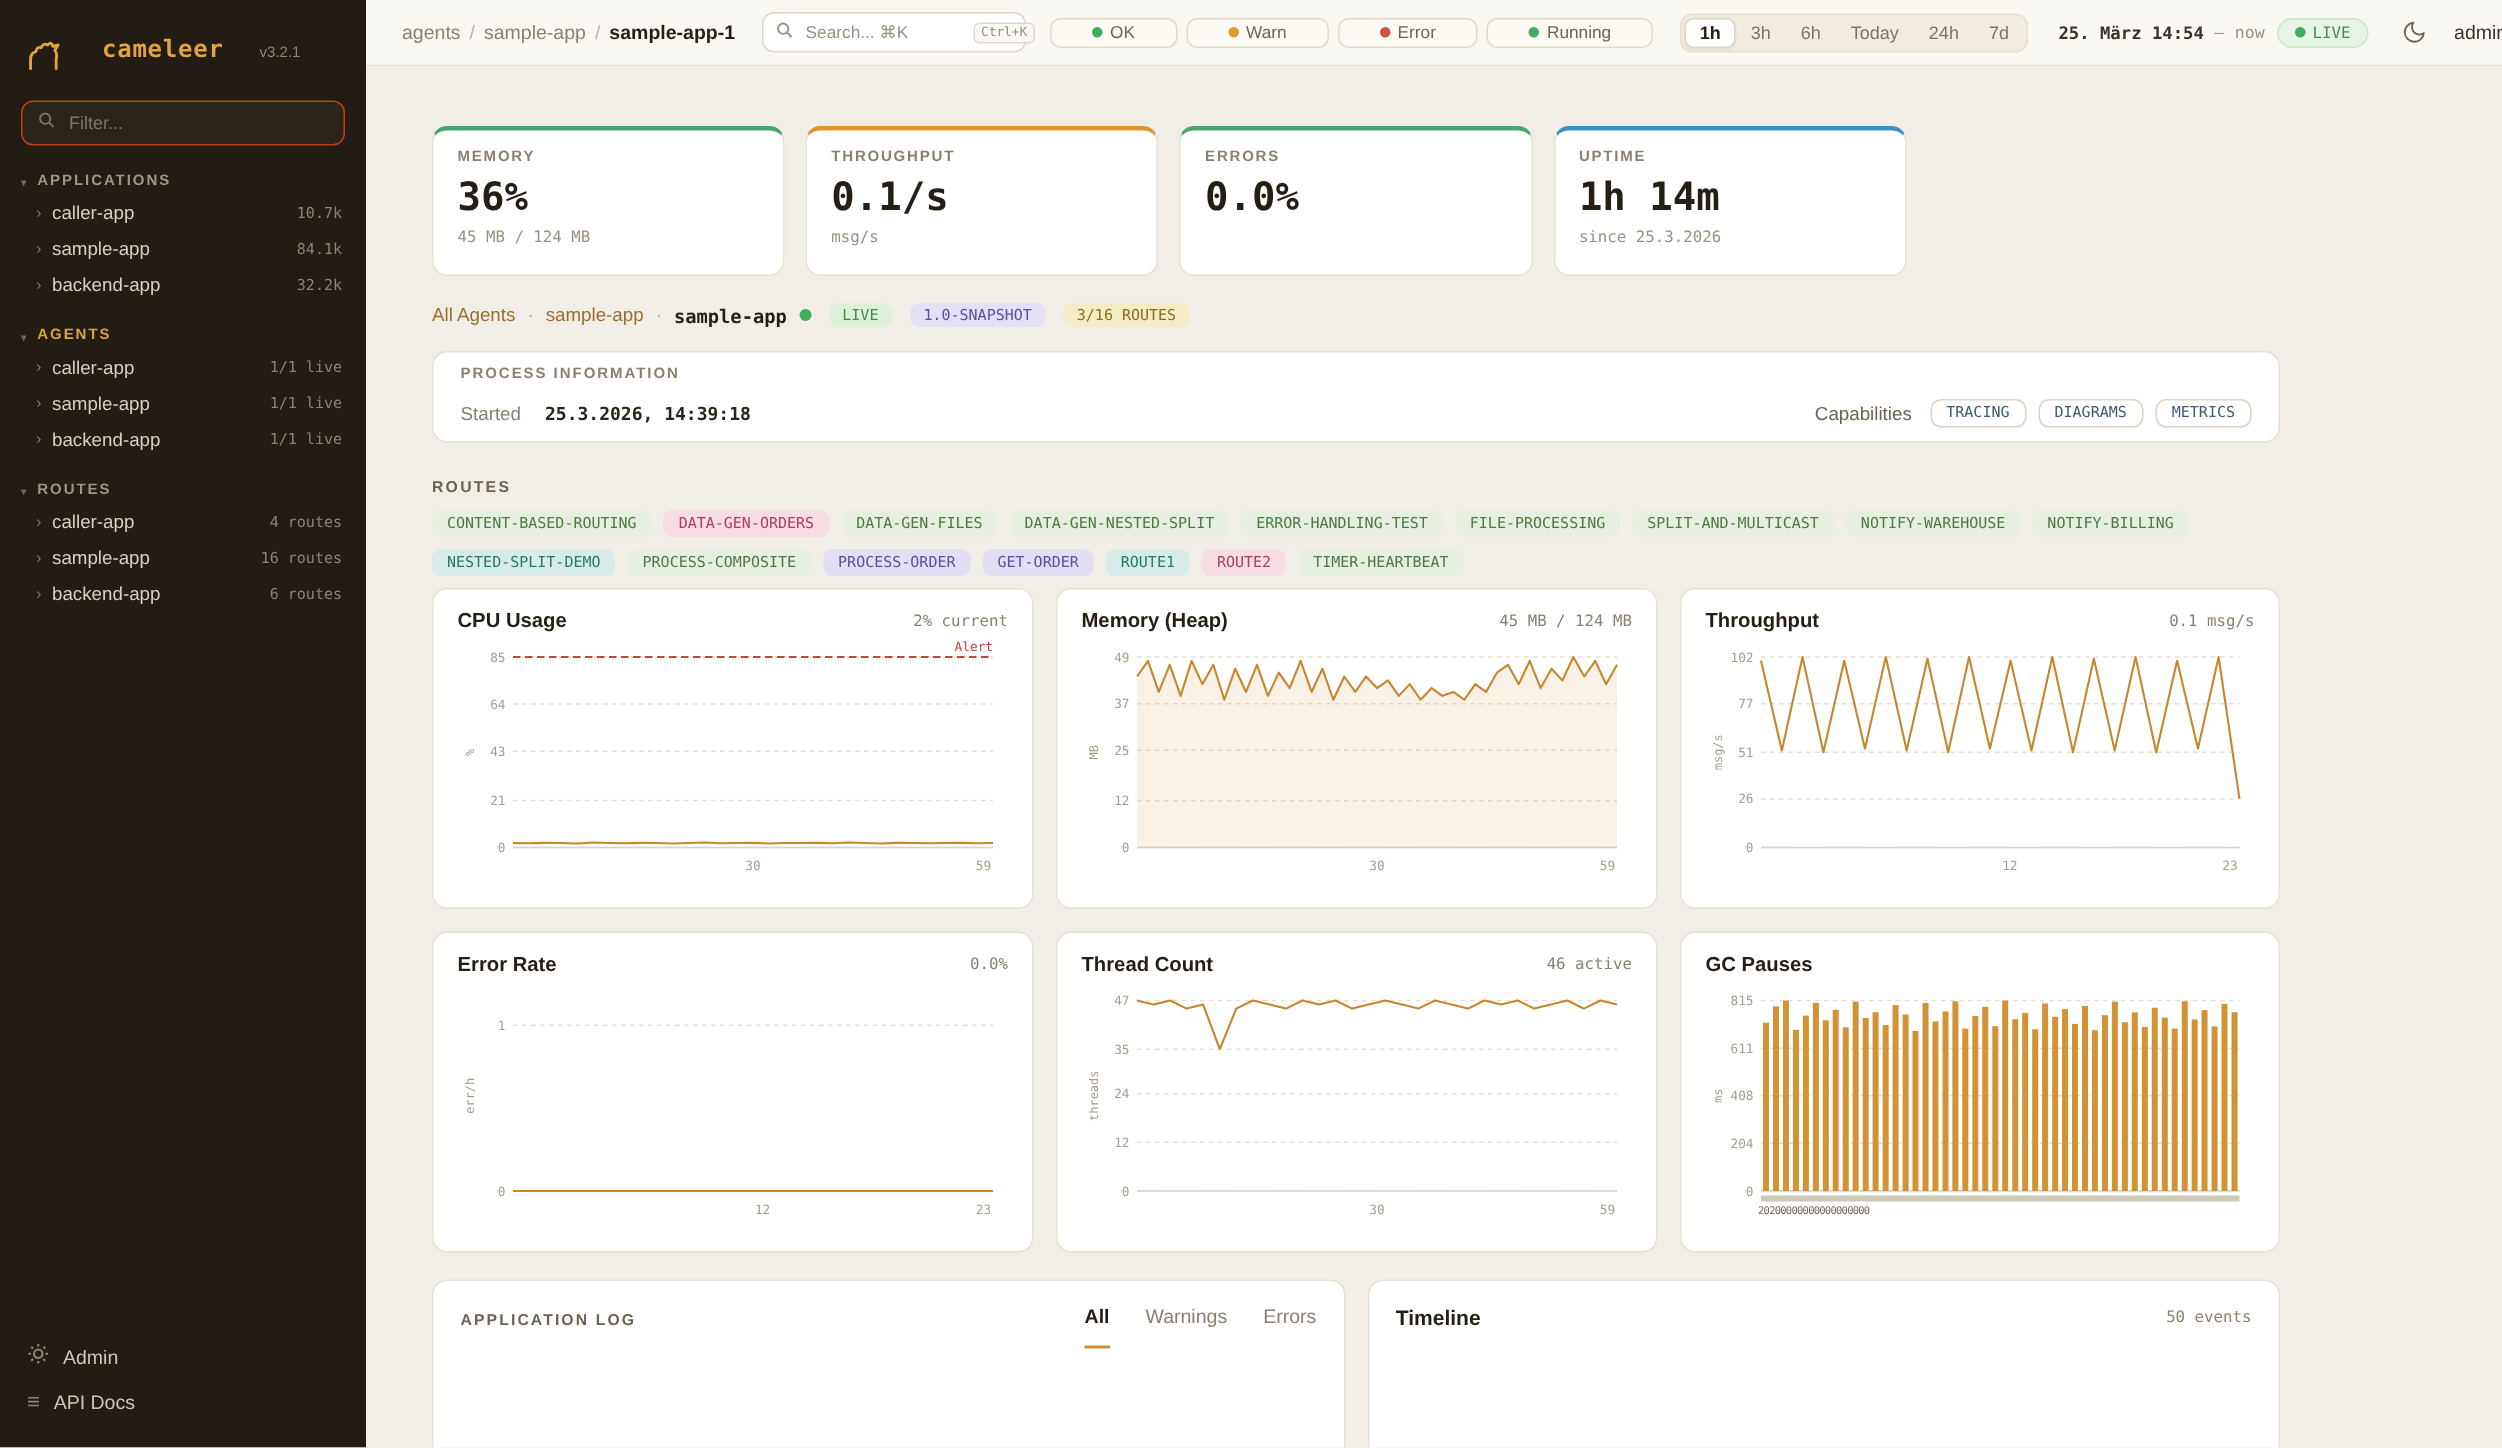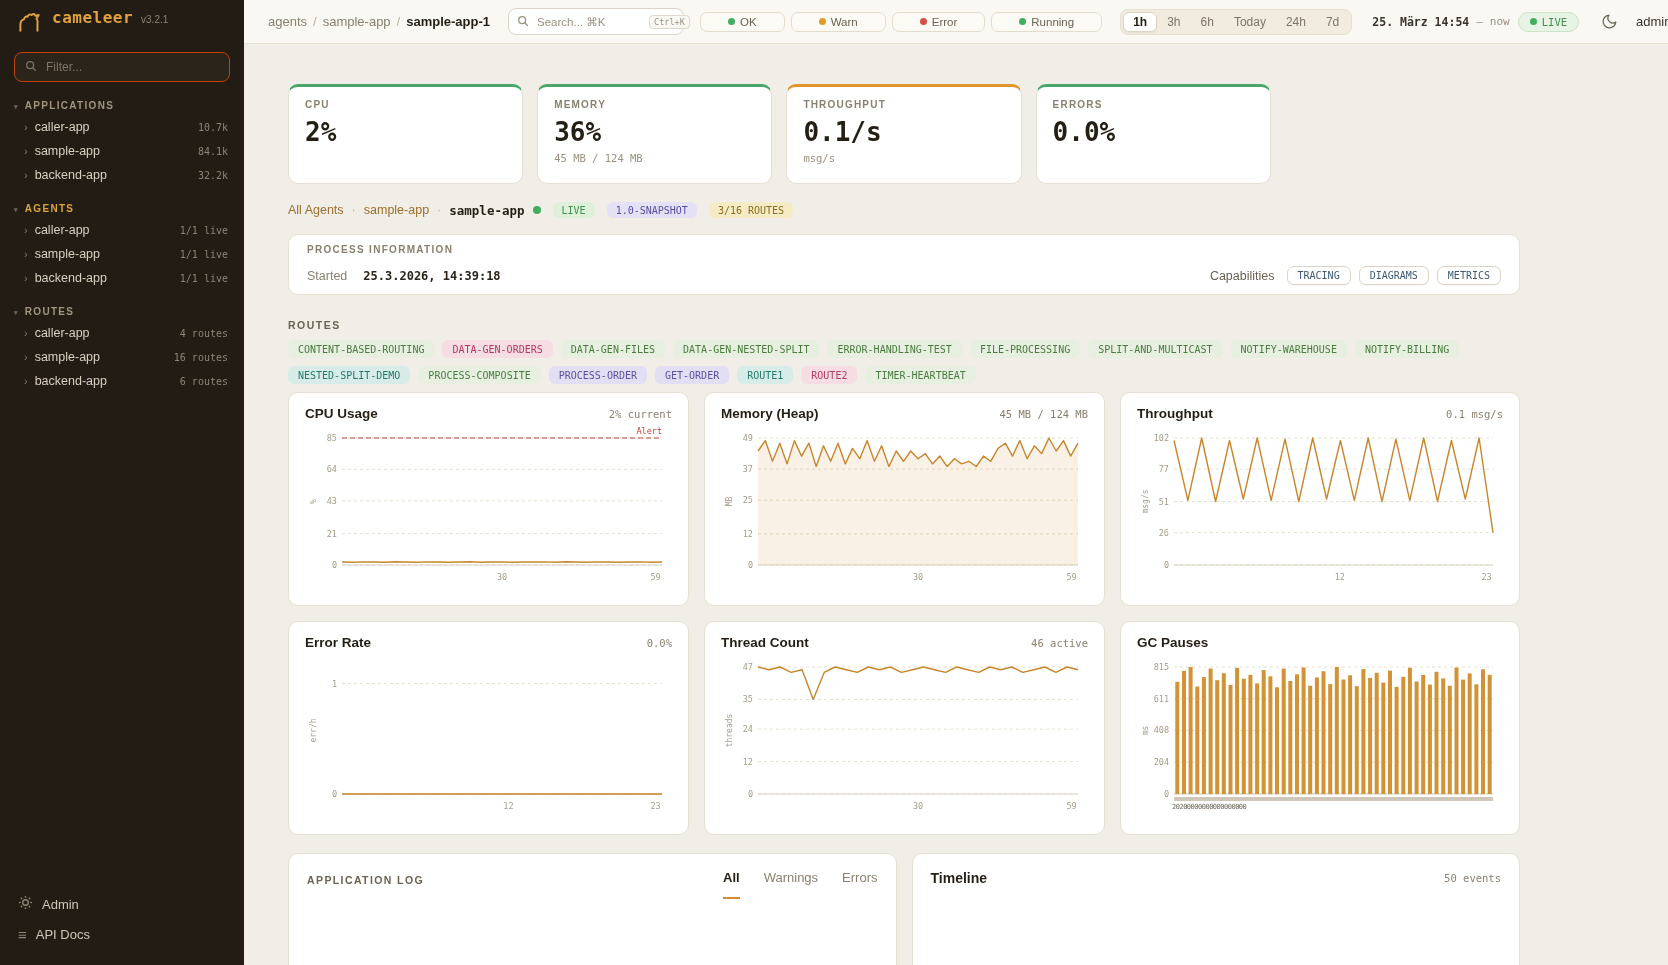--- a/index.html
+++ b/index.html
@@ -1,20 +1,20 @@
 <!DOCTYPE html>
 <html><head>
 <meta charset="utf-8">
 <style>
   html,body{margin:0;padding:0}
   body{width:1668px;height:965px;overflow:hidden;background:#f1eee7;font-family:"Liberation Sans",sans-serif;position:relative}
 
   
   .sidebar{position:absolute;left:0;top:0;width:244px;height:965px;background:#221c14;display:flex;flex-direction:column;box-sizing:border-box;z-index:2}
-  .logo-row{display:flex;align-items:baseline;gap:8px;padding:8px 16px 8px;cursor:pointer}
+  .logo-row{display:flex;align-items:baseline;gap:24px;padding:23px 16px 8px;cursor:pointer}
   .logo-icon{align-self:center;display:flex}
   .logo-text{font-family:"DejaVu Sans Mono",monospace;font-weight:700;font-size:16px;color:#e2a23c;letter-spacing:.5px}
   .logo-ver{font-size:10px;color:#8d8474}
   .filter-box{margin:8px 14px 2px;display:flex;align-items:center;gap:7px;background:#2b241b;border:1px solid #c2410c;border-radius:8px;height:30px;padding:0 10px;box-sizing:border-box}
   .filter-box input{background:transparent;border:0;outline:0;color:#d9d0c2;font-size:12px;width:100%;font-family:inherit}
   .filter-box input::placeholder{color:#7d7466}
   .nav-label{font-size:9.5px;letter-spacing:1.5px;color:#6f665a;padding:20px 16px 4px;font-weight:700}
   .side-section{margin-top:12px}
   .side-sec-title{display:flex;align-items:flex-end;gap:6px;padding:4px 14px;font-size:10px;letter-spacing:1.3px;color:#a1957f;font-weight:700;cursor:pointer}
   .side-sec-title .caret{font-size:7px;color:#6f665a}
@@ -285,38 +285,38 @@
   </span>
   <span class="user-name">admin</span>
   <span class="avatar">AD</span>
 </header>
 
 <main class="main">
 <div class="content">
 
   <div class="stats-row">
     <div class="stat-card" style="border-top-color: rgb(74, 166, 106);">
-      <div class="stat-label">CPU</div>
-      <div class="stat-value">2%</div>
-      <div class="stat-sub"></div>
-    </div>
-    <div class="stat-card" style="border-top-color: rgb(74, 166, 106);">
       <div class="stat-label">MEMORY</div>
       <div class="stat-value">36%</div>
       <div class="stat-sub">45 MB / 124 MB</div>
     </div>
     <div class="stat-card" style="border-top-color: rgb(224, 149, 47);">
       <div class="stat-label">THROUGHPUT</div>
       <div class="stat-value">0.1/s</div>
       <div class="stat-sub">msg/s</div>
     </div>
     <div class="stat-card" style="border-top-color: rgb(74, 166, 106);">
       <div class="stat-label">ERRORS</div>
       <div class="stat-value">0.0%</div>
       <div class="stat-sub"></div>
+    </div>
+    <div class="stat-card" style="border-top-color: rgb(62, 143, 196);">
+      <div class="stat-label">UPTIME</div>
+      <div class="stat-value">1h 14m</div>
+      <div class="stat-sub">since 25.3.2026</div>
     </div>
   </div>
 
   <div class="agent-bar">
     <span class="agent-link">All Agents</span>
     <span class="dot-sep">·</span>
     <span class="agent-link">sample-app</span>
     <span class="dot-sep">·</span>
     <span class="agent-current">sample-app</span>
     <span class="live-dot"></span>

